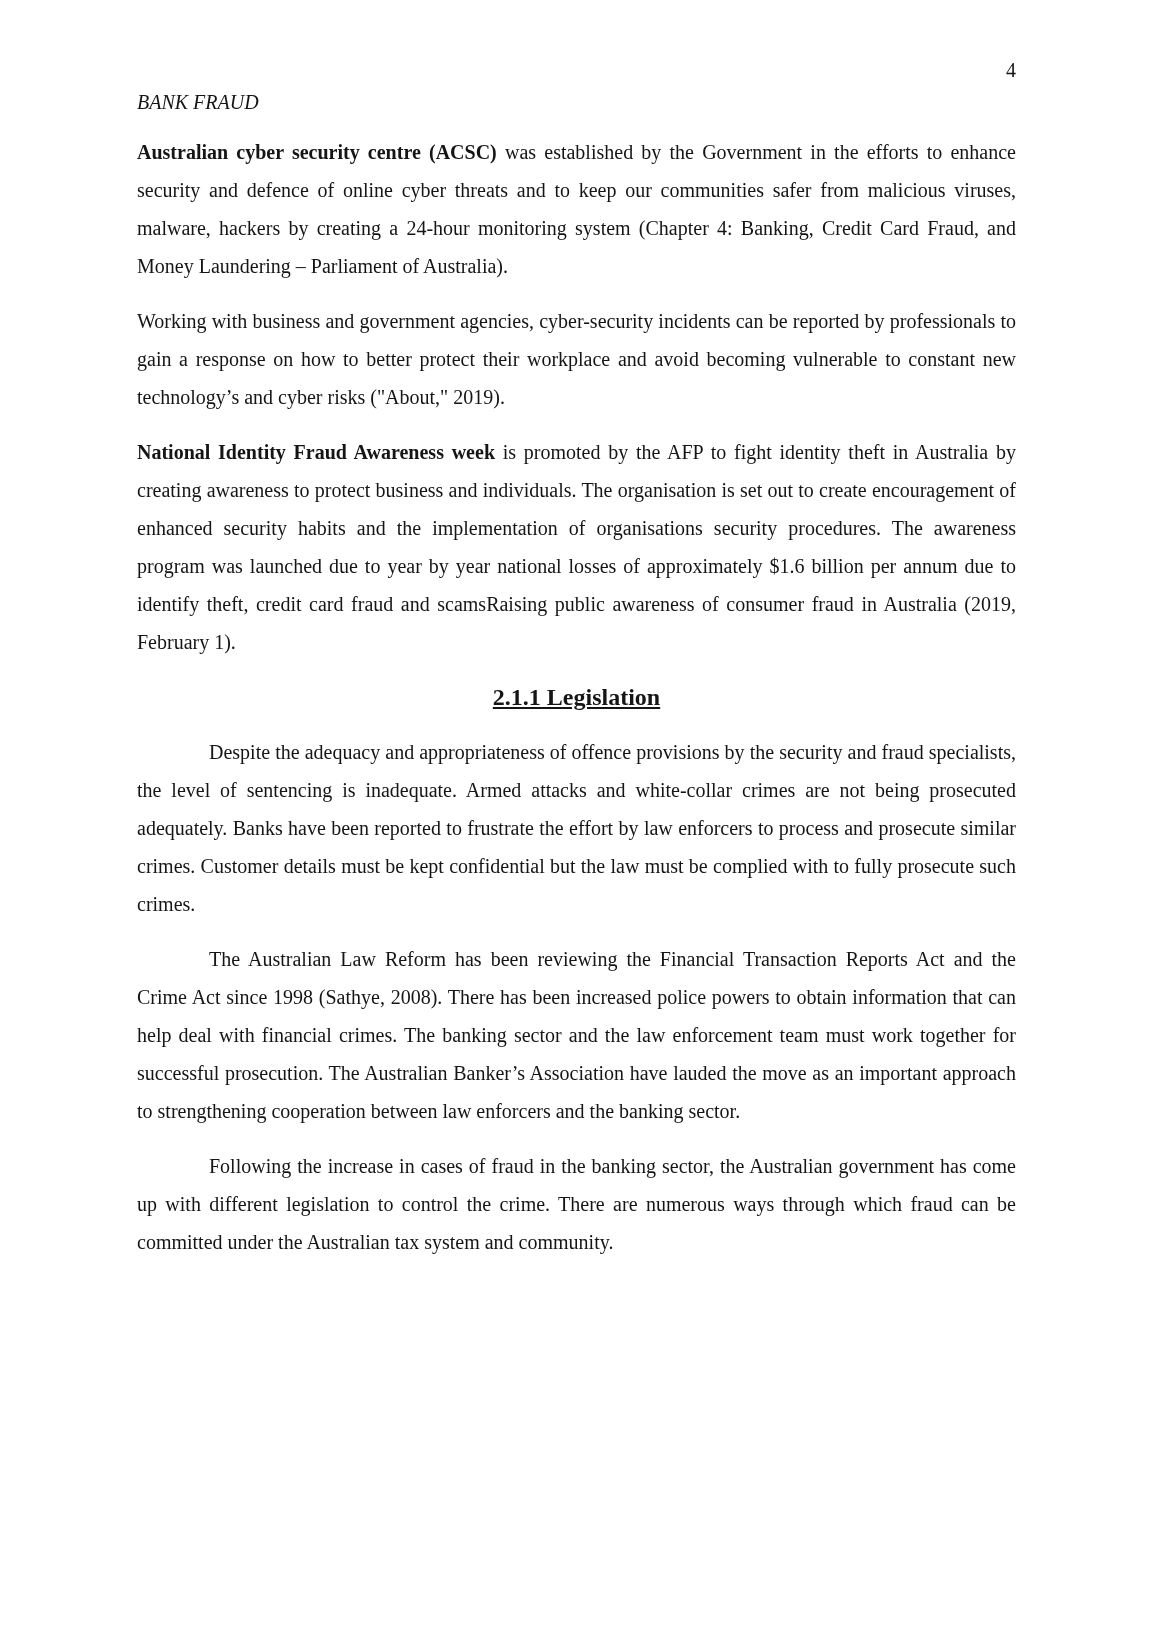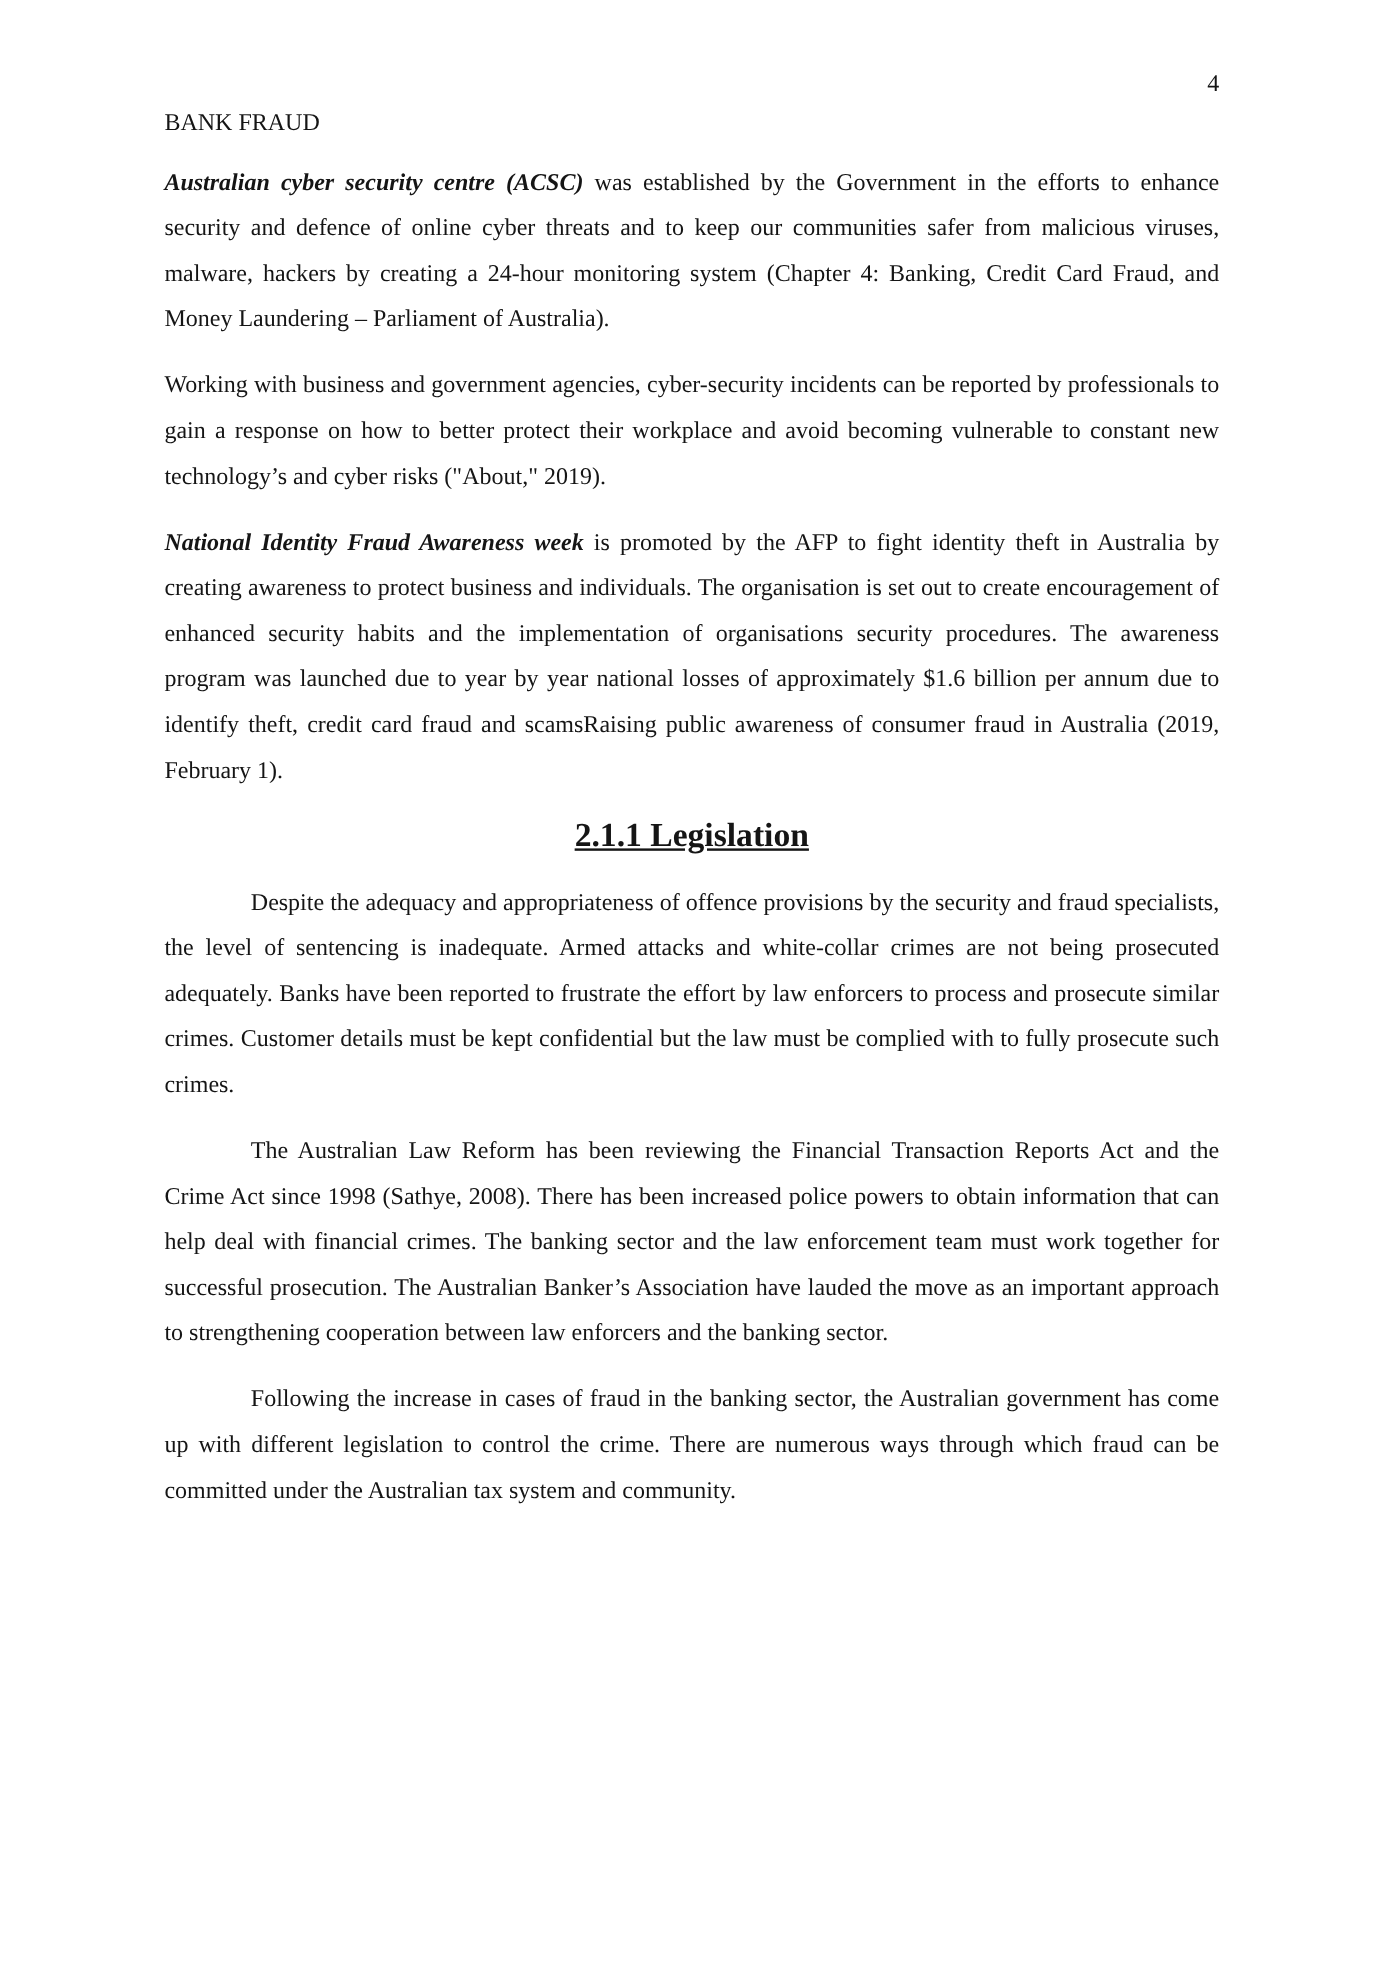--- a/index.html
+++ b/index.html
@@ -19,42 +19,42 @@
     padding: 56px 142px 0 137px;
     overflow: hidden;
   }
   .pagenum {
     text-align: right;
     line-height: 28px;
   }
   .running-head {
     line-height: 28px;
     margin-top: 4px;
+    font-style: italic;
   }
   .body-text p {
     margin: 17px 0 0 0;
     text-align: justify;
     line-height: 38px;
   }
   .body-text p.indent {
     text-indent: 72px;
   }
   h2.section {
-    font-size: 28px;
+    font-size: 24px;
     line-height: 38px;
     margin: 17px 0 0 0;
     text-align: center;
     font-weight: bold;
   }
   h2.section .hd {
     text-decoration: underline;
   }
   .b {
     font-weight: bold;
-    font-style: italic;
   }
 </style>
 </head>
 <body>
 
 <div class="page">
 
   <div class="pagenum">4</div>
 
   <div class="running-head">BANK FRAUD</div>

